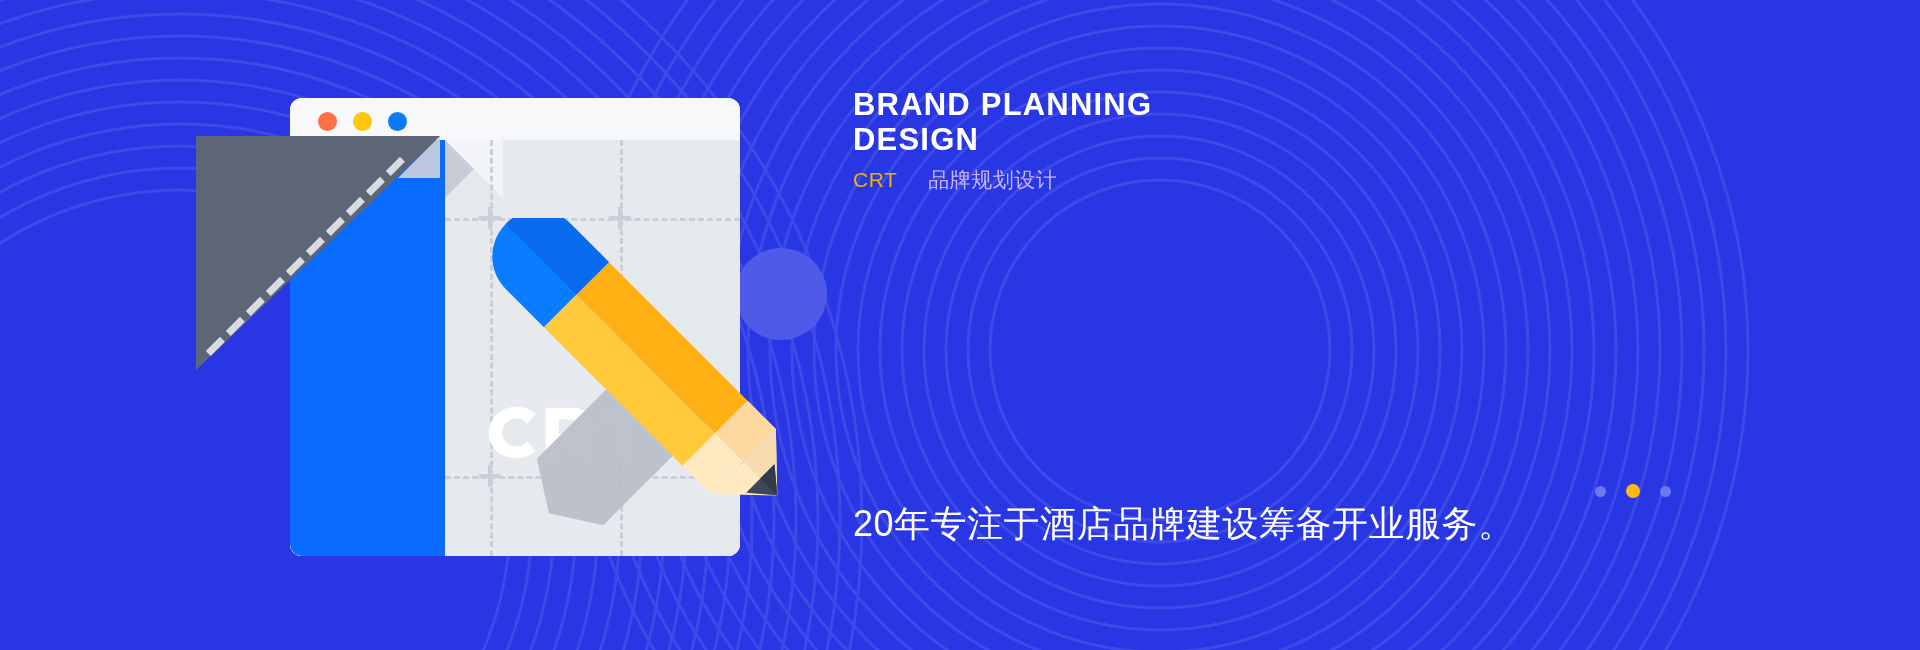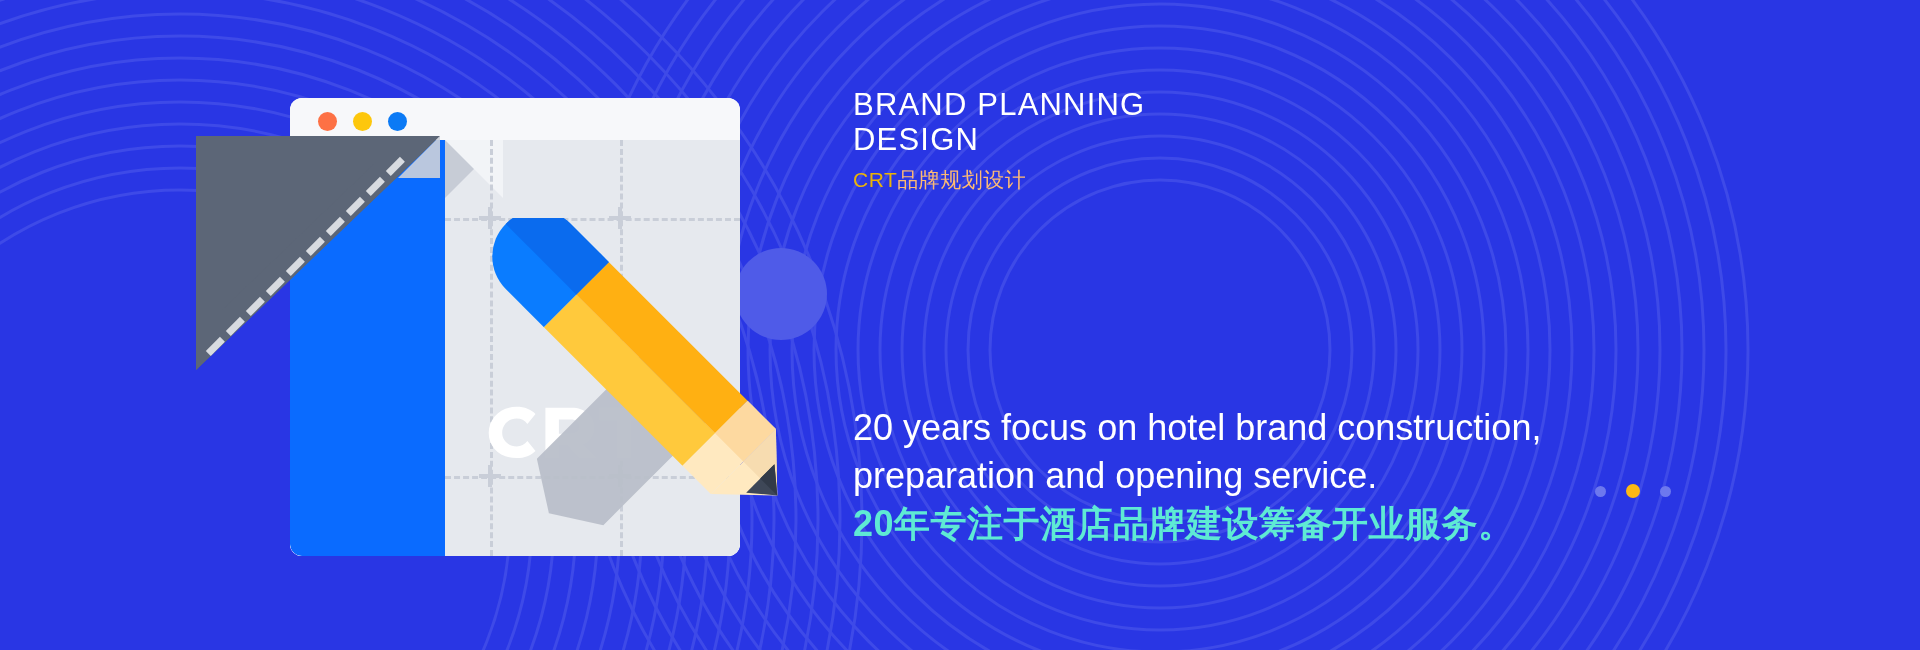--- a/index.html
+++ b/index.html
@@ -74,37 +74,37 @@
     position:absolute;left:735px;top:248px;width:92px;height:92px;border-radius:50%;
     background:#4f5be8;
   }
 
   
   #content{position:absolute;left:853px;top:0;width:1067px;height:650px;}
 
   .brand-title{
     position:absolute;left:0;top:88px;width:430px;
     color:#ffffff;font-size:31px;line-height:1.12;letter-spacing:1.2px;
-    font-weight:400;white-space:pre-line;
+    font-weight:700;white-space:pre-line;
   }
   .brand-sub{
     position:absolute;left:0;top:167px;
     font-size:21px;line-height:1.2;letter-spacing:.5px;white-space:nowrap;
   }
   .brand-sub .cn-red{color:#eab308;}
-  .brand-sub .cn-white{color:#fdba74;}
+  .brand-sub .cn-white{color:#c4b5fd;margin-left:31px;}
 
   .tagline-en{
     position:absolute;left:0;top:404px;width:800px;
     color:#ffffff;font-size:36px;line-height:1.32;font-weight:400;
     white-space:pre-line;
   }
   .tagline-cn{
     position:absolute;left:0;top:500px;width:800px;
-    color:#5eead4;font-size:36px;line-height:1.32;font-weight:700;
+    color:#ffffff;font-size:36px;line-height:1.32;font-weight:400;
     letter-spacing:.5px;white-space:nowrap;
   }
 
   
   .carousel{position:absolute;left:742px;top:484px;display:flex;gap:20px;align-items:center;}
   .cdot{width:11px;height:11px;border-radius:50%;background:#6d78ee;}
   .cdot.active{width:14px;height:14px;background:#fdb913;}
 </style>
 </head>
 <body>
@@ -257,22 +257,20 @@
 
   <div id="content">
 
     <div class="brand-title">BRAND PLANNING
 DESIGN</div>
 
     <div class="brand-sub">
       <span class="cn-red">CRT</span><span class="cn-white">品牌规划设计</span>
     </div>
 
-    <div class="tagline-en">20 years focus on hotel brand construction,
-preparation and opening service.</div>
 
     <div class="tagline-cn">20年专注于酒店品牌建设筹备开业服务。</div>
 
     <div class="carousel">
       <span class="cdot"></span>
       <span class="cdot active"></span>
       <span class="cdot"></span>
     </div>
 
   </div>

